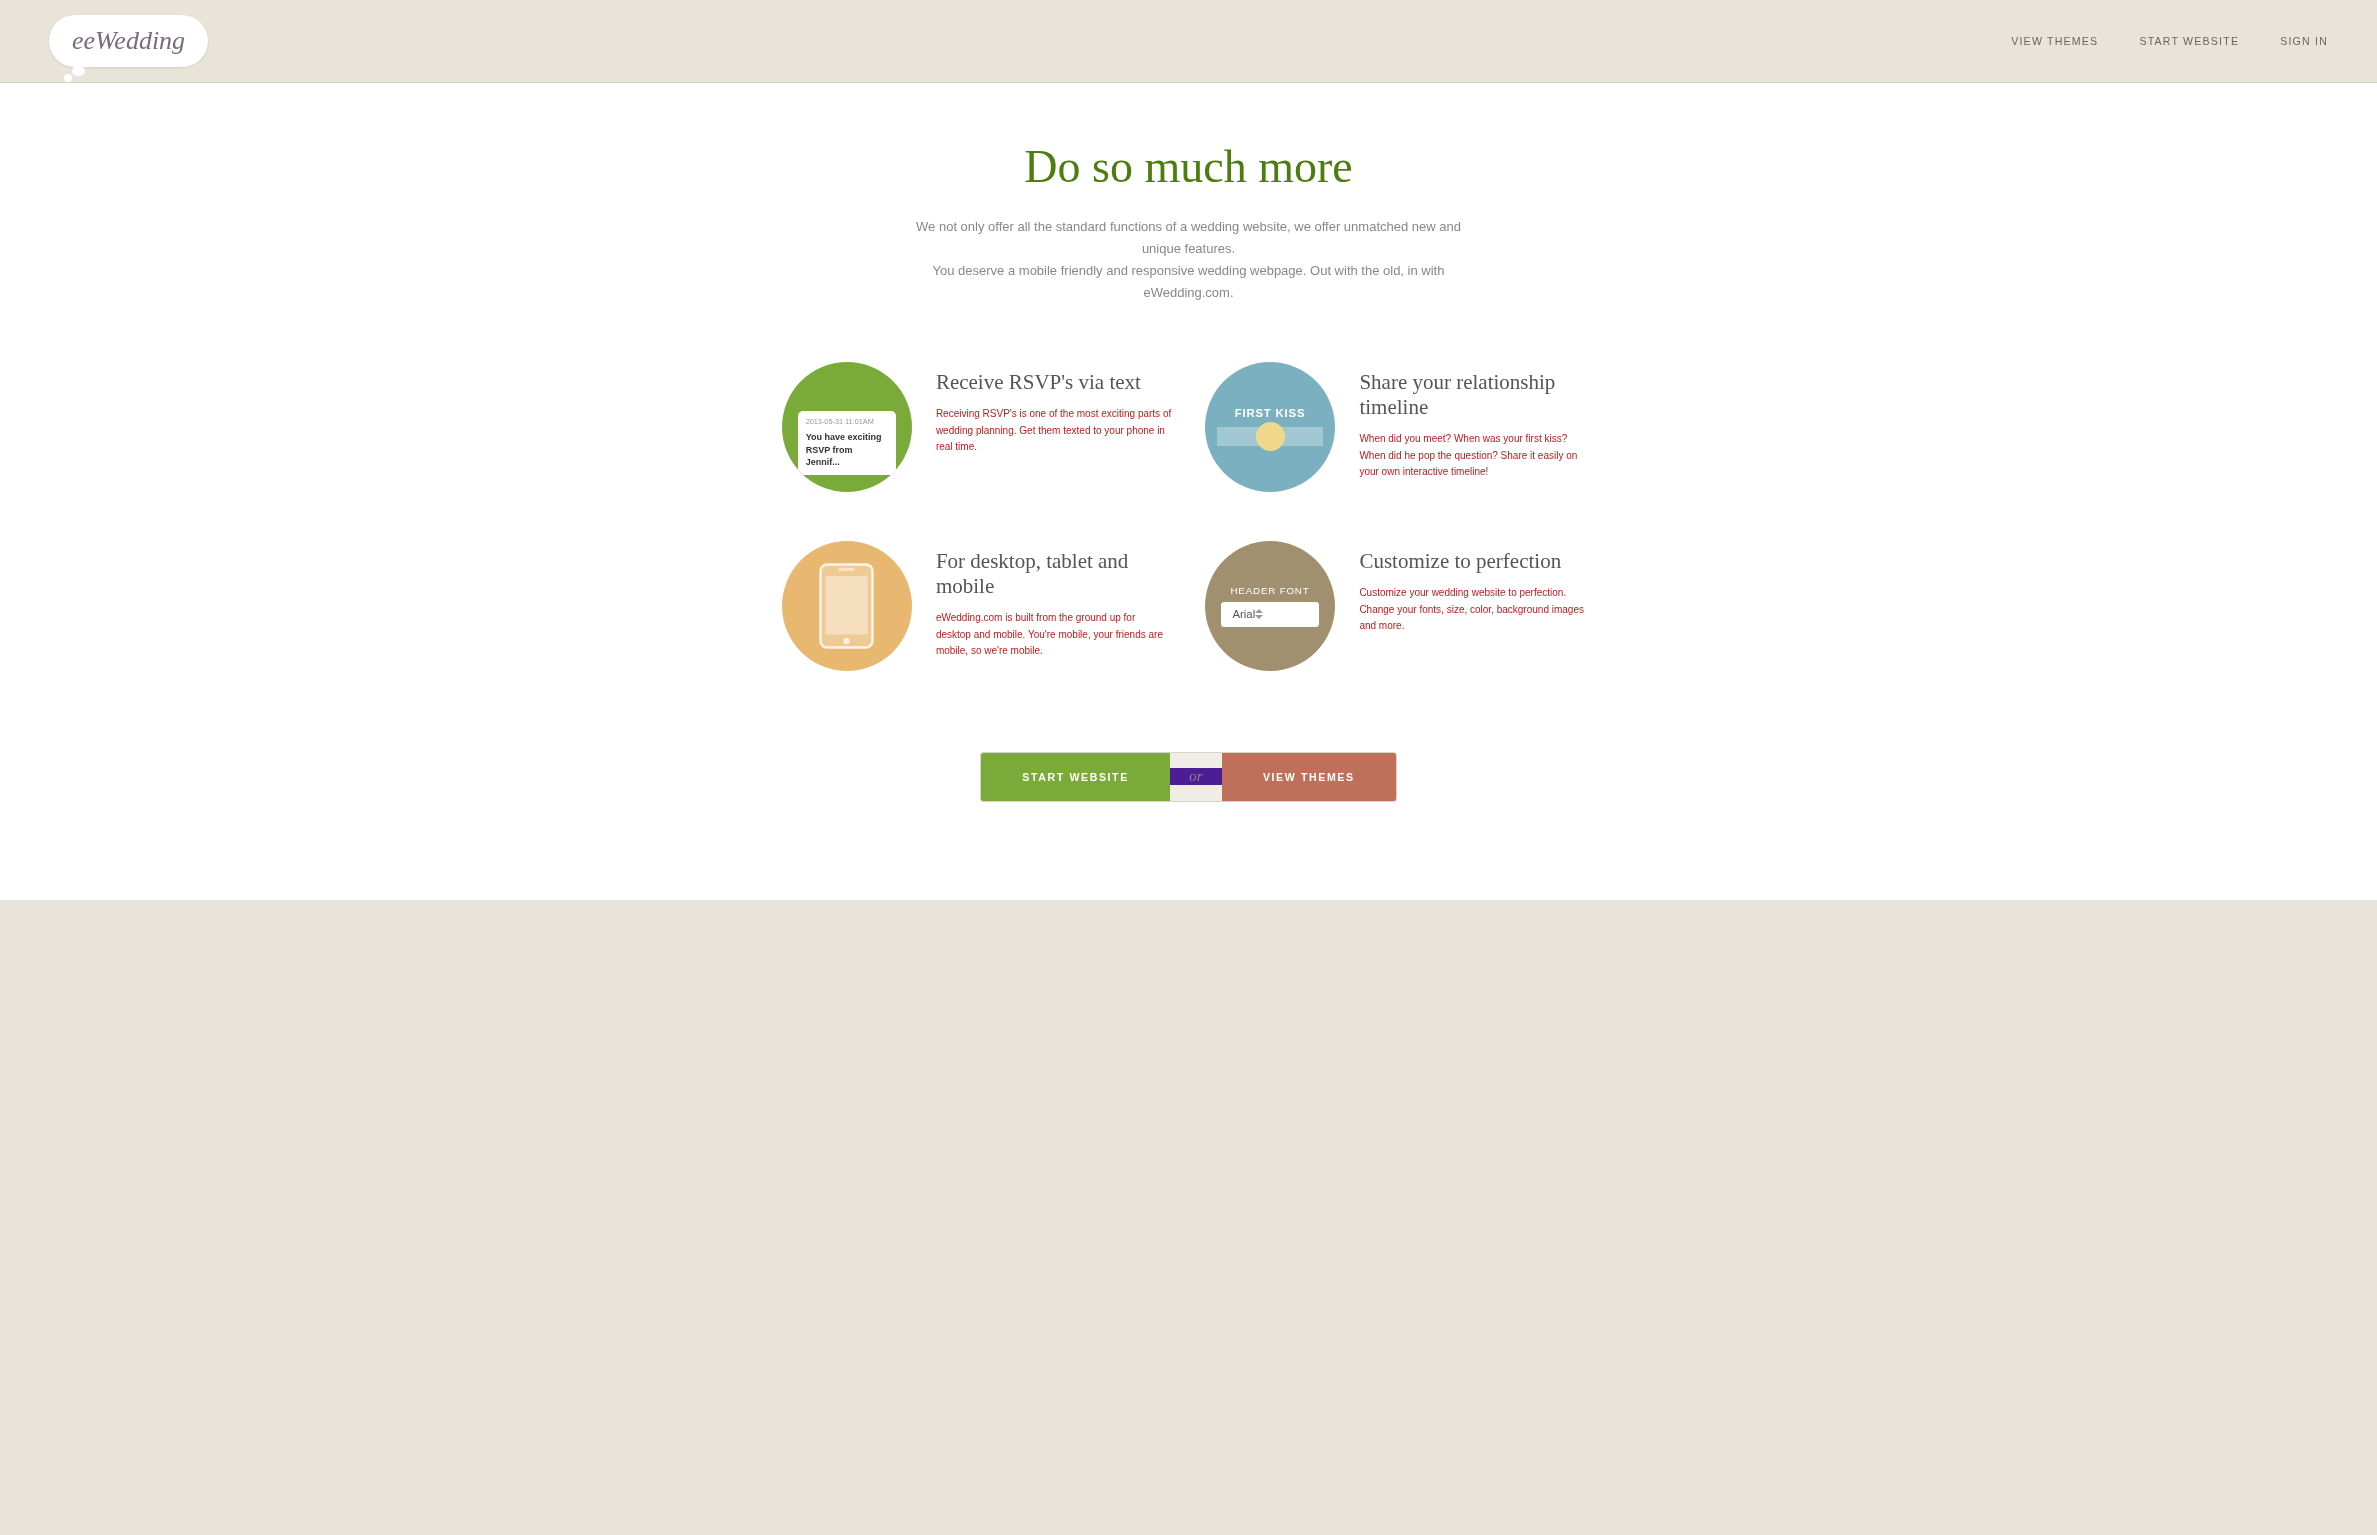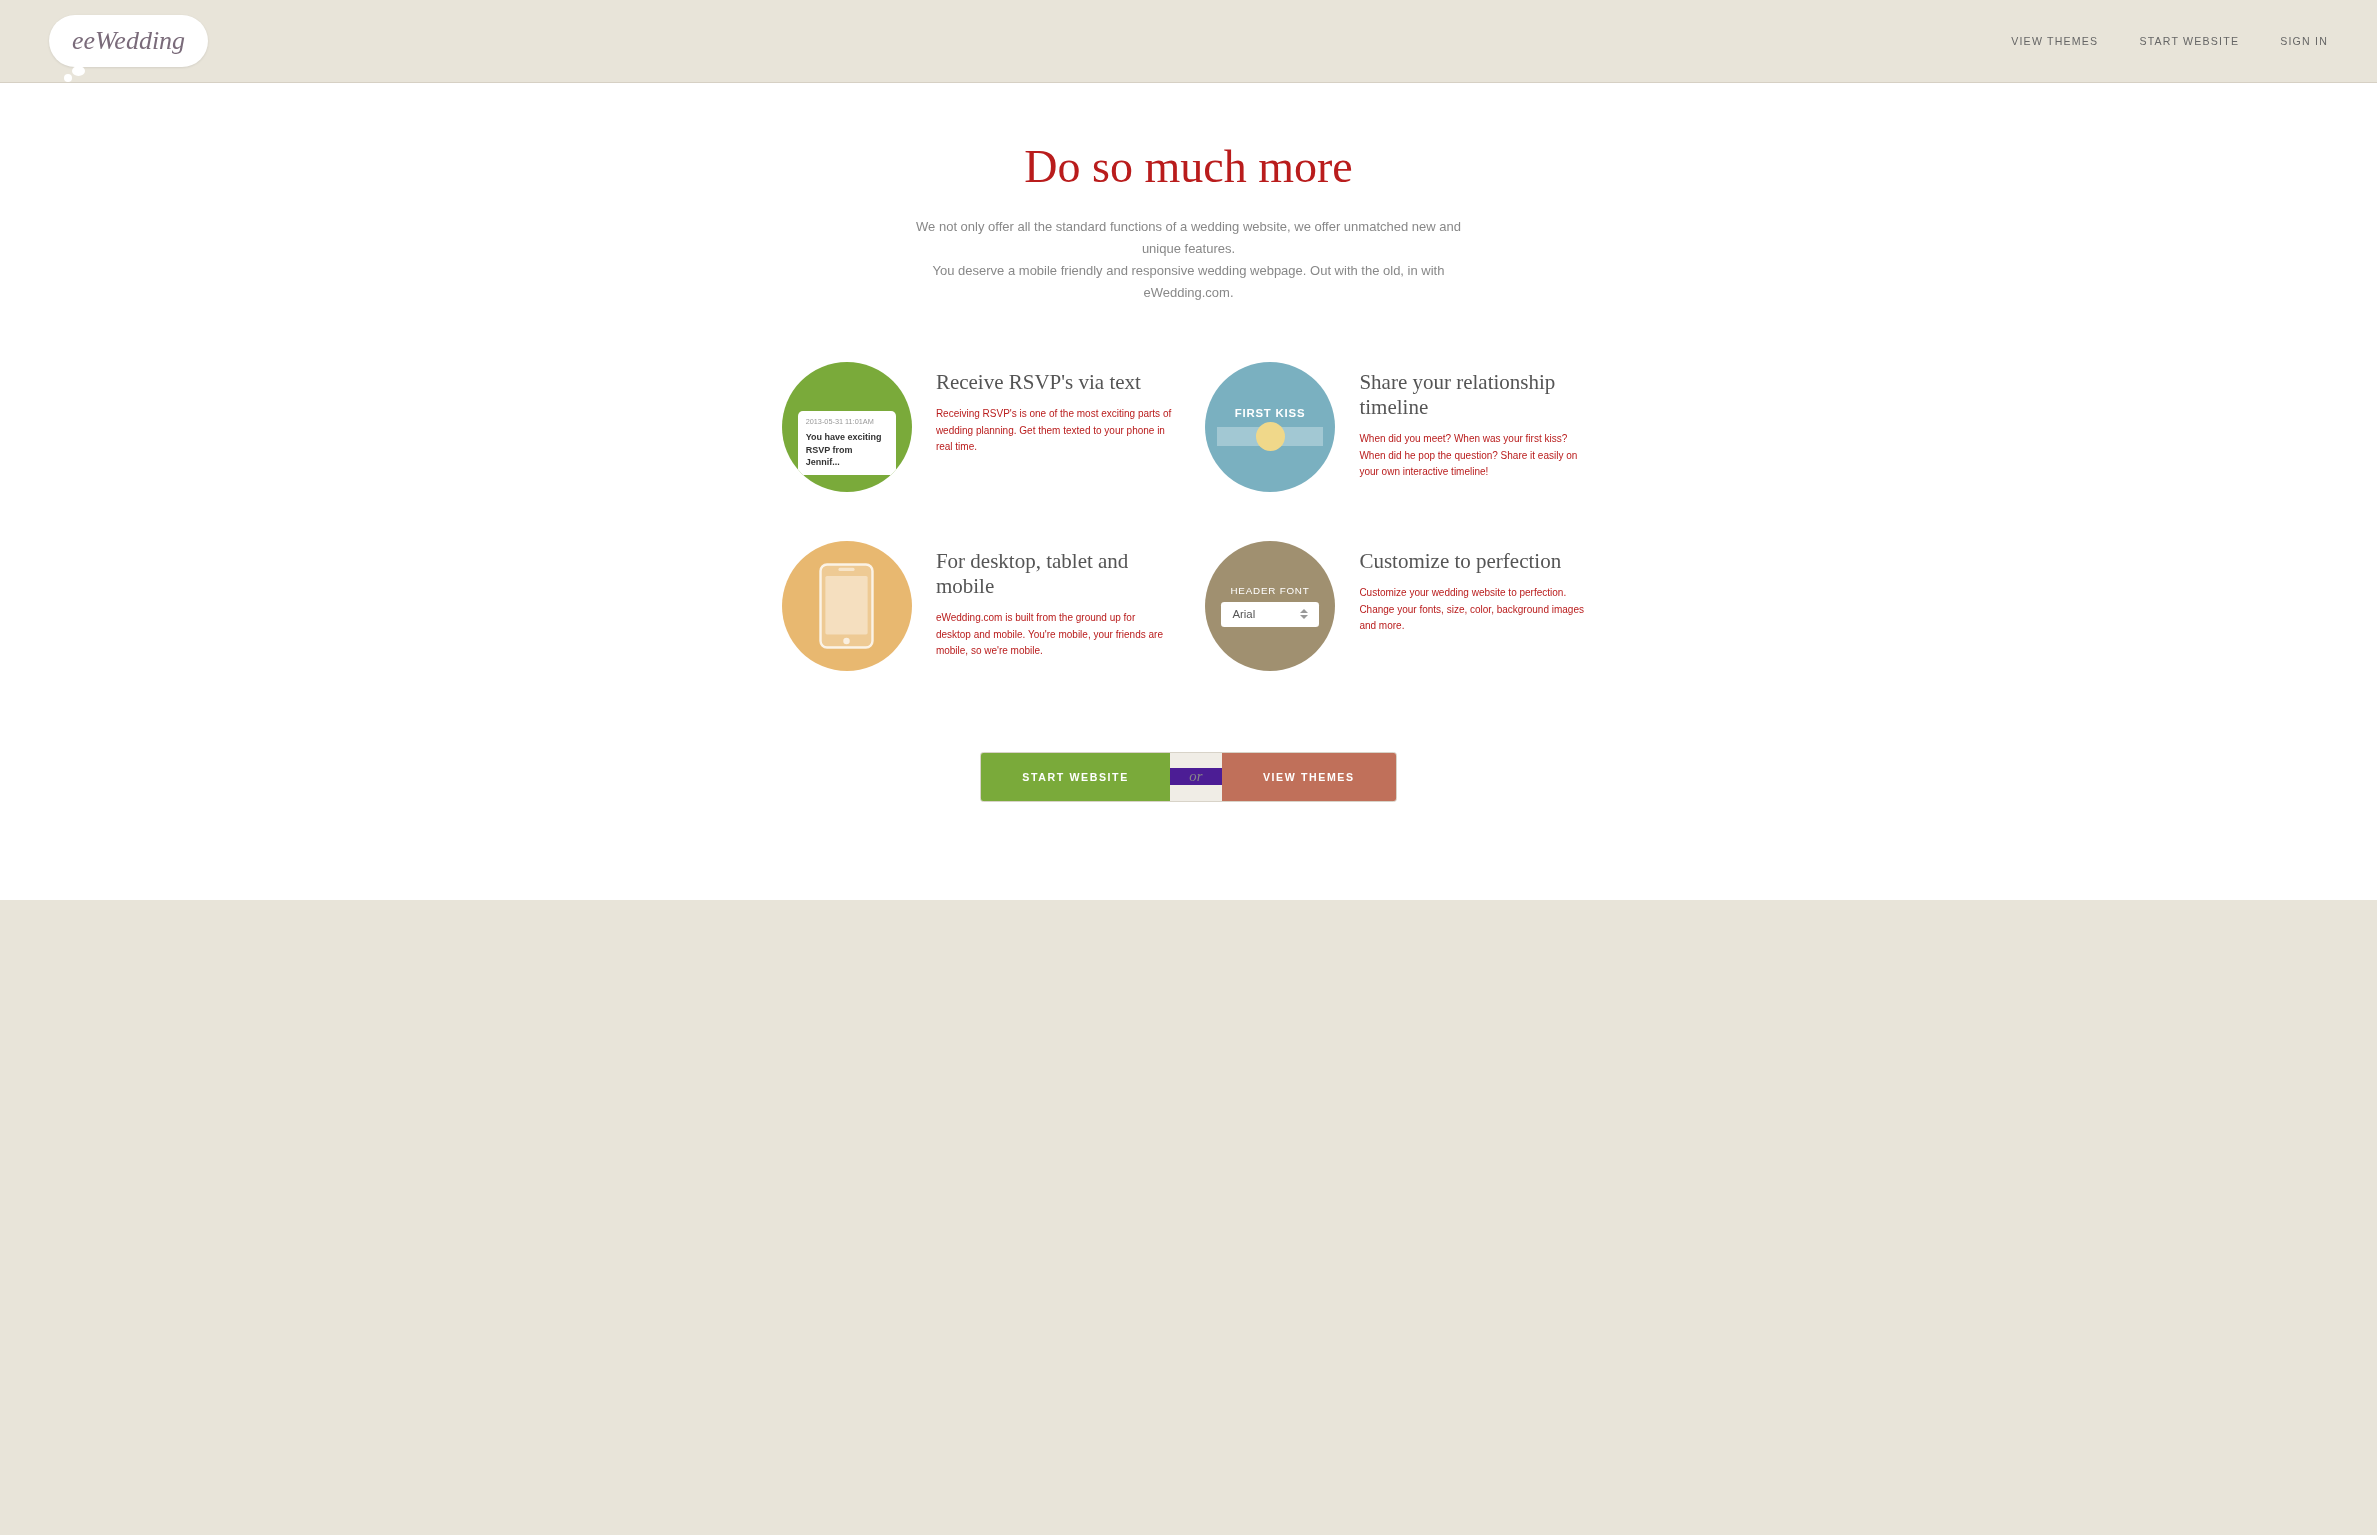--- a/index.html
+++ b/index.html
@@ -91,21 +91,21 @@
     }
 
     .hero-section {
       text-align: center;
       margin-bottom: 57px;
     }
 
     .hero-title {
       font-size: 46px;
       font-weight: normal;
-      color: #b91c1c;
+      color: #4d7c0f;
       font-family: Georgia, serif;
       margin-bottom: 23px;
     }
 
     .hero-subtitle {
       font-size: 13px;
       color: #888;
       line-height: 1.7;
       font-family: Arial, sans-serif;
       max-width: 570px;
@@ -269,21 +269,21 @@
       text-transform: uppercase;
     }
 
     .font-select-mock {
       background: white;
       border-radius: 3.3px;
       padding: 6.5px 11.4px;
       width: 98px;
       display: flex;
       align-items: center;
-      justify-content: space-between;
+      justify-content: flex-start;
       font-family: Arial, sans-serif;
       font-size: 11.4px;
       color: #555;
     }
 
     .select-arrows {
       display: flex;
       flex-direction: column;
       gap: 1.6px;
     }

